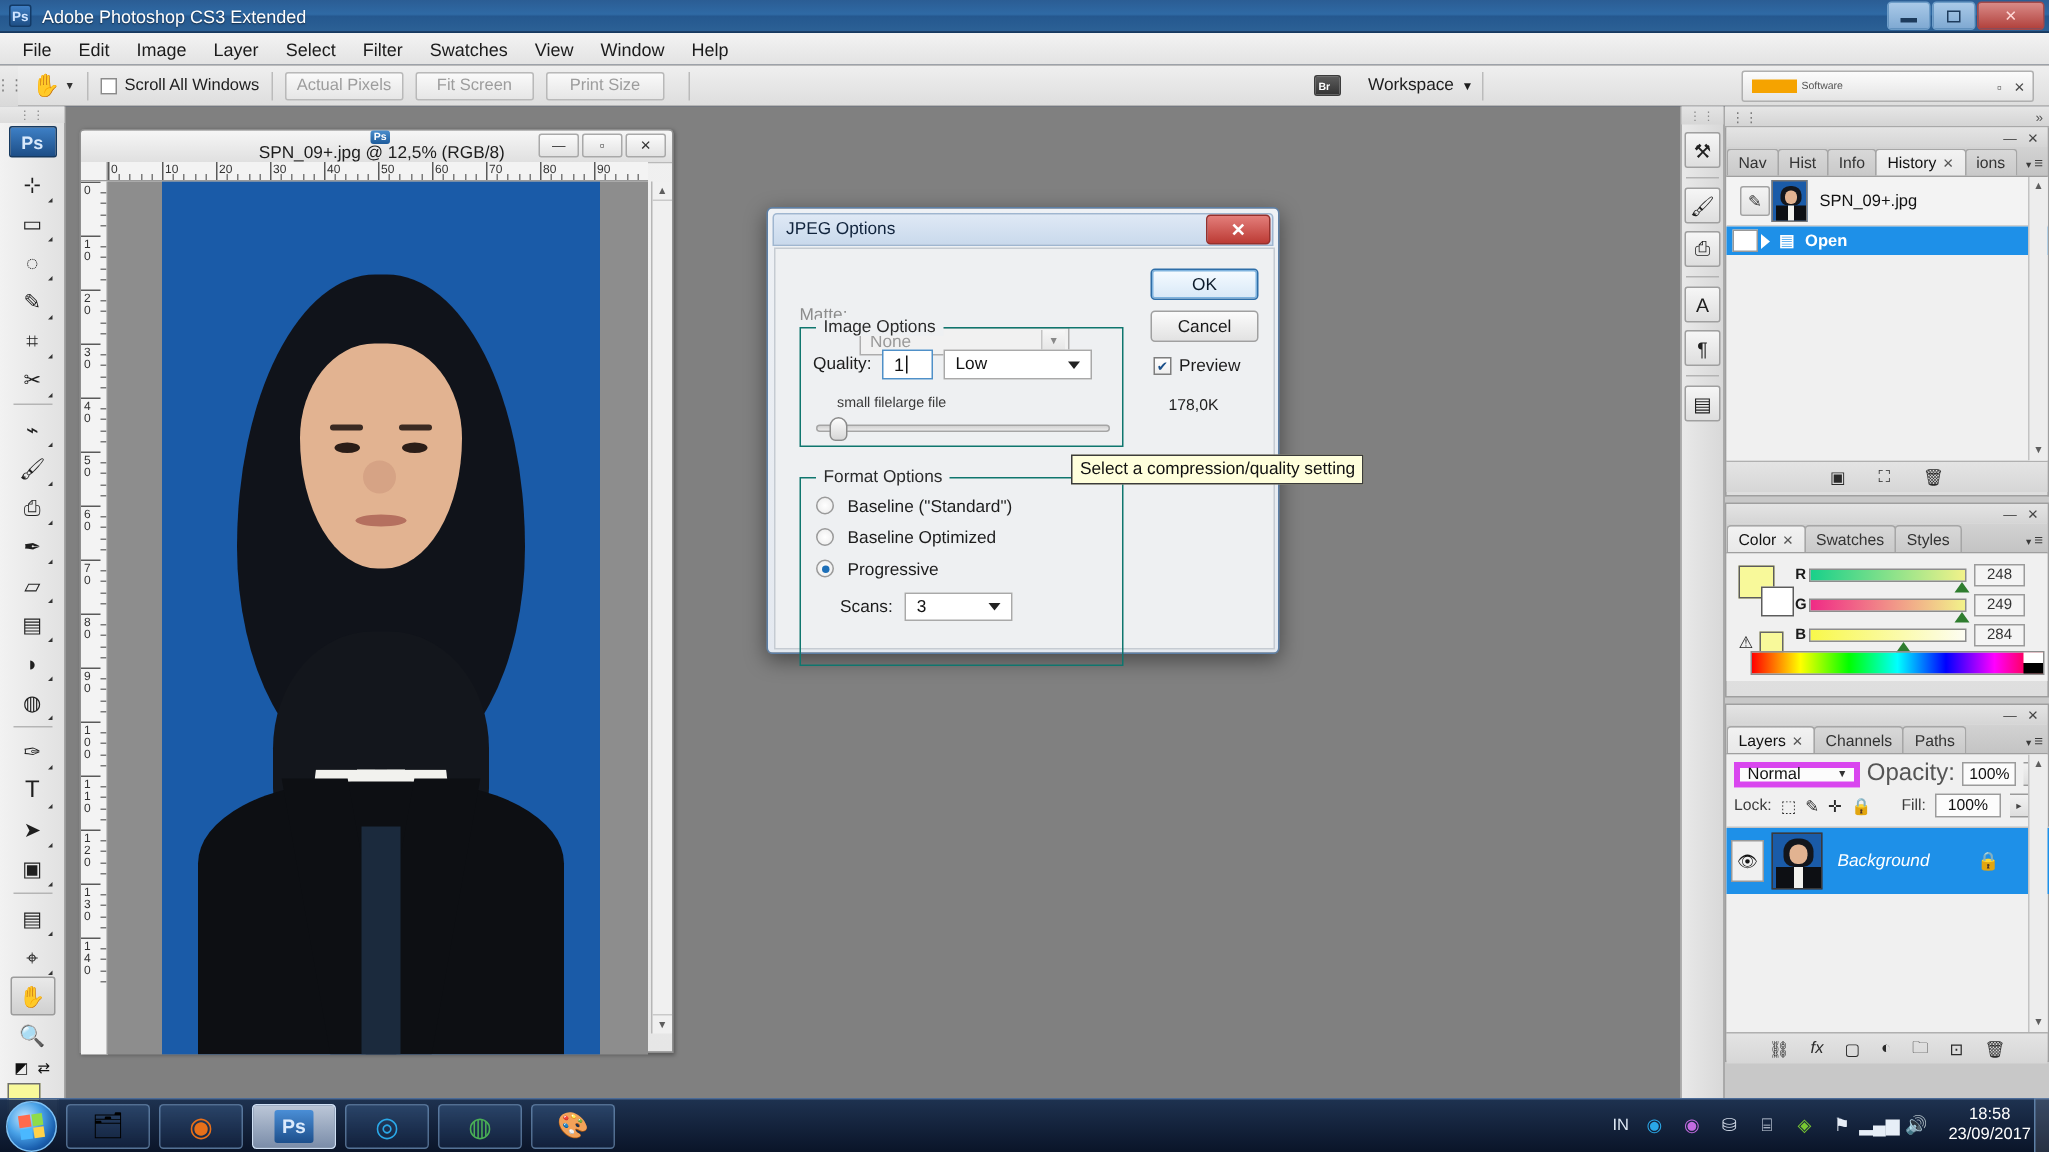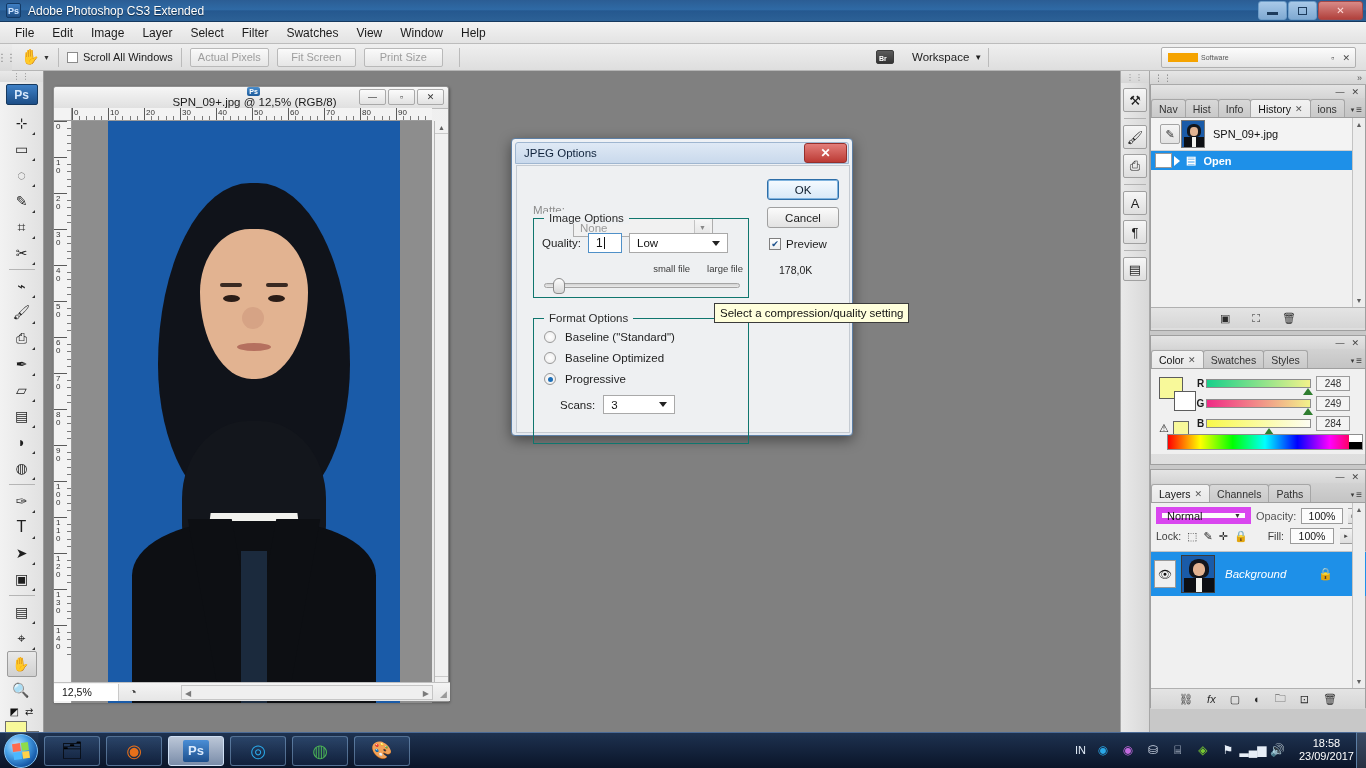--- a/index.html
+++ b/index.html
@@ -181,21 +181,21 @@
   .colorbg{ width:22px;height:20px;background:#fff;border:1px solid #5c5c5c;position:absolute;left:15px;top:14px;}
   .sliderrow{ display:flex;align-items:center;height:20px;}
   .slabel{ width:11px;font-size:10px;color:#1a1a1a;font-weight:bold;text-align:center;}
   .track{ width:105px;height:9px;border:1px solid #8d8d8d;position:relative;}
   .thumb{ position:absolute;top:8px;width:0;height:0;border-left:5px solid transparent;border-right:5px solid transparent;border-bottom:7px solid #2f7d2f;}
   .numbox{ width:34px;height:15px;background:#f4f4f4;border:1px solid #9b9b9b;font-size:10px;color:#333;display:flex;align-items:center;justify-content:center;margin-left:5px;}
   .rampbar{ height:16px;margin:6px 8px 0 8px;border:1px solid #8d8d8d;
     background:linear-gradient(to right,#ff0000,#ffff00,#00ff00,#00ffff,#0000ff,#ff00ff,#ff0000);position:relative;}
   .rampbar .wk{position:absolute;right:0;top:0;width:13px;height:100%;background:linear-gradient(#fff 50%,#000 50%);}
 
-  .lyrcombo{ height:17px;background:#fcfcfc;border:6px solid #d946ef;display:flex;align-items:center;padding-left:5px;font-size:11px;color:#111;position:relative;}
+  .lyrcombo{ height:17px;background:#fcfcfc;border:4px solid #d946ef;display:flex;align-items:center;padding-left:5px;font-size:11px;color:#111;position:relative;}
   .lyrcaret{position:absolute;right:4px;color:#333;font-size:7px;}
   .lyrrow{ display:flex;align-items:center;height:22px;font-size:10.5px;color:#3c3c3c;}
   .opbox{ width:44px;height:16px;background:#fcfcfc;border:1px solid #9b9b9b;font-size:10.5px;display:flex;align-items:center;justify-content:center;color:#111;}
   .spinb{ width:13px;height:16px;background:linear-gradient(#f2f2f2,#dedede);border:1px solid #9b9b9b;border-left:none;display:flex;align-items:center;justify-content:center;font-size:7px;color:#444;}
   .layeritem{ height:44px;background:#1e90e8;display:flex;align-items:center;}
   .eyebox{ width:22px;height:28px;background:#f0f0f0;border:1px solid #9a9a9a;margin-left:3px;display:flex;align-items:center;justify-content:center;font-size:11px;color:#111;}
   .lthumb{ width:34px;height:38px;background:#1a5ba8;border:1px solid #3a3a3a;margin-left:5px;overflow:hidden;position:relative;}
   .lname{ color:#fff;font-style:italic;font-size:11.5px;margin-left:10px;}
 
   
@@ -579,29 +579,20 @@
           <div style="position:absolute;left:152px;top:398px;width:44px;height:184px;background:#0d0f13;transform:skewX(-10deg);"></div>
           <div style="position:absolute;left:133px;top:430px;width:26px;height:152px;background:#1b2a3d;"></div>
         </div>
       </div>
 
       <div class="vscroll">
         <div class="sarrow" style="border-bottom:1px solid #c9c9c9">▲</div>
         <div class="sarrow" style="position:absolute;bottom:0;width:100%;border-top:1px solid #c9c9c9">▼</div>
       </div>
 
-      <div class="statusbar">
-        <div class="zoombox">12,5%</div>
-        <div style="width:28px;display:flex;align-items:center;justify-content:center;font-size:12px;color:#3a3a3a;">◔</div>
-        <div class="hscroll">
-          <span class="arrowglyph" style="position:absolute;left:3px;top:3px;">◀</span>
-          <span class="arrowglyph" style="position:absolute;right:3px;top:3px;">▶</span>
-        </div>
-        <span style="position:absolute;right:3px;bottom:2px;color:#9a9a9a;font-size:9px;">◢</span>
-      </div>
     </div>
 
     <div class="dockstrip">
       <div class="dgrip">⋮⋮</div>
       <div class="dbtnsq">⚒</div>
       <div class="dsep"></div>
       <div class="dbtnsq">🖌</div>
       <div class="dbtnsq">⎙</div>
       <div class="dsep"></div>
       <div class="dbtnsq">A</div>
@@ -751,21 +742,21 @@
             <span style="font-size:7px;">▾</span>
             <span>≡</span>
           </div>
         </div>
         <div class="pbody" style="height:185px;position:relative;">
           <div style="display:flex;align-items:center;padding:4px 5px 0 5px;gap:5px;">
             <div class="lyrcombo" style="width:100px;">
               <span>Normal</span>
               <span class="lyrcaret">▼</span>
             </div>
-            <span style="font-size:11px;color:#555;">Opacity:</span>
+            <span style="font-size:16px;color:#555;">Opacity:</span>
             <span class="opbox">100%</span>
             <span class="spinb">▸</span>
           </div>
           <div class="lyrrow" style="padding:2px 5px 0 5px;gap:6px;">
             <span>Lock:</span>
             <span style="font-size:11px;color:#2a2a2a;">⬚</span>
             <span style="font-size:11px;color:#2a2a2a;">✎</span>
             <span style="font-size:11px;color:#2a2a2a;">✛</span>
             <span style="font-size:11px;color:#2a2a2a;">🔒</span>
             <span style="margin-left:14px;">Fill:</span>
@@ -824,21 +815,21 @@
           <span style="font-size:11.5px;color:#1d1d1d;">Quality:</span>
           <span class="qtext">
               <span>1</span>
               <span style="border-left:1px solid #111;height:12px;margin-left:1px;"></span>
             </span>
           <span class="qselect">
             <span>Low</span>
             <span class="qcaret"></span>
           </span>
         </div>
-        <div style="position:absolute;left:9px;top:44px;width:200px;display:flex;justify-content:flex-end;gap:17px;">
+        <div style="position:absolute;left:24px;top:44px;width:200px;display:flex;justify-content:flex-start;">
           <span class="smalltxt">small file</span>
           <span class="smalltxt">large file</span>
         </div>
         <div class="slidertrack" style="position:absolute;left:10px;top:64px;width:196px;">
           <span class="sliderthumb" style="left:8px;"></span>
         </div>
       </div>
 
       <div class="fieldset" style="left:16px;top:152px;width:216px;height:126px;">
         <span class="legend">Format Options</span>

